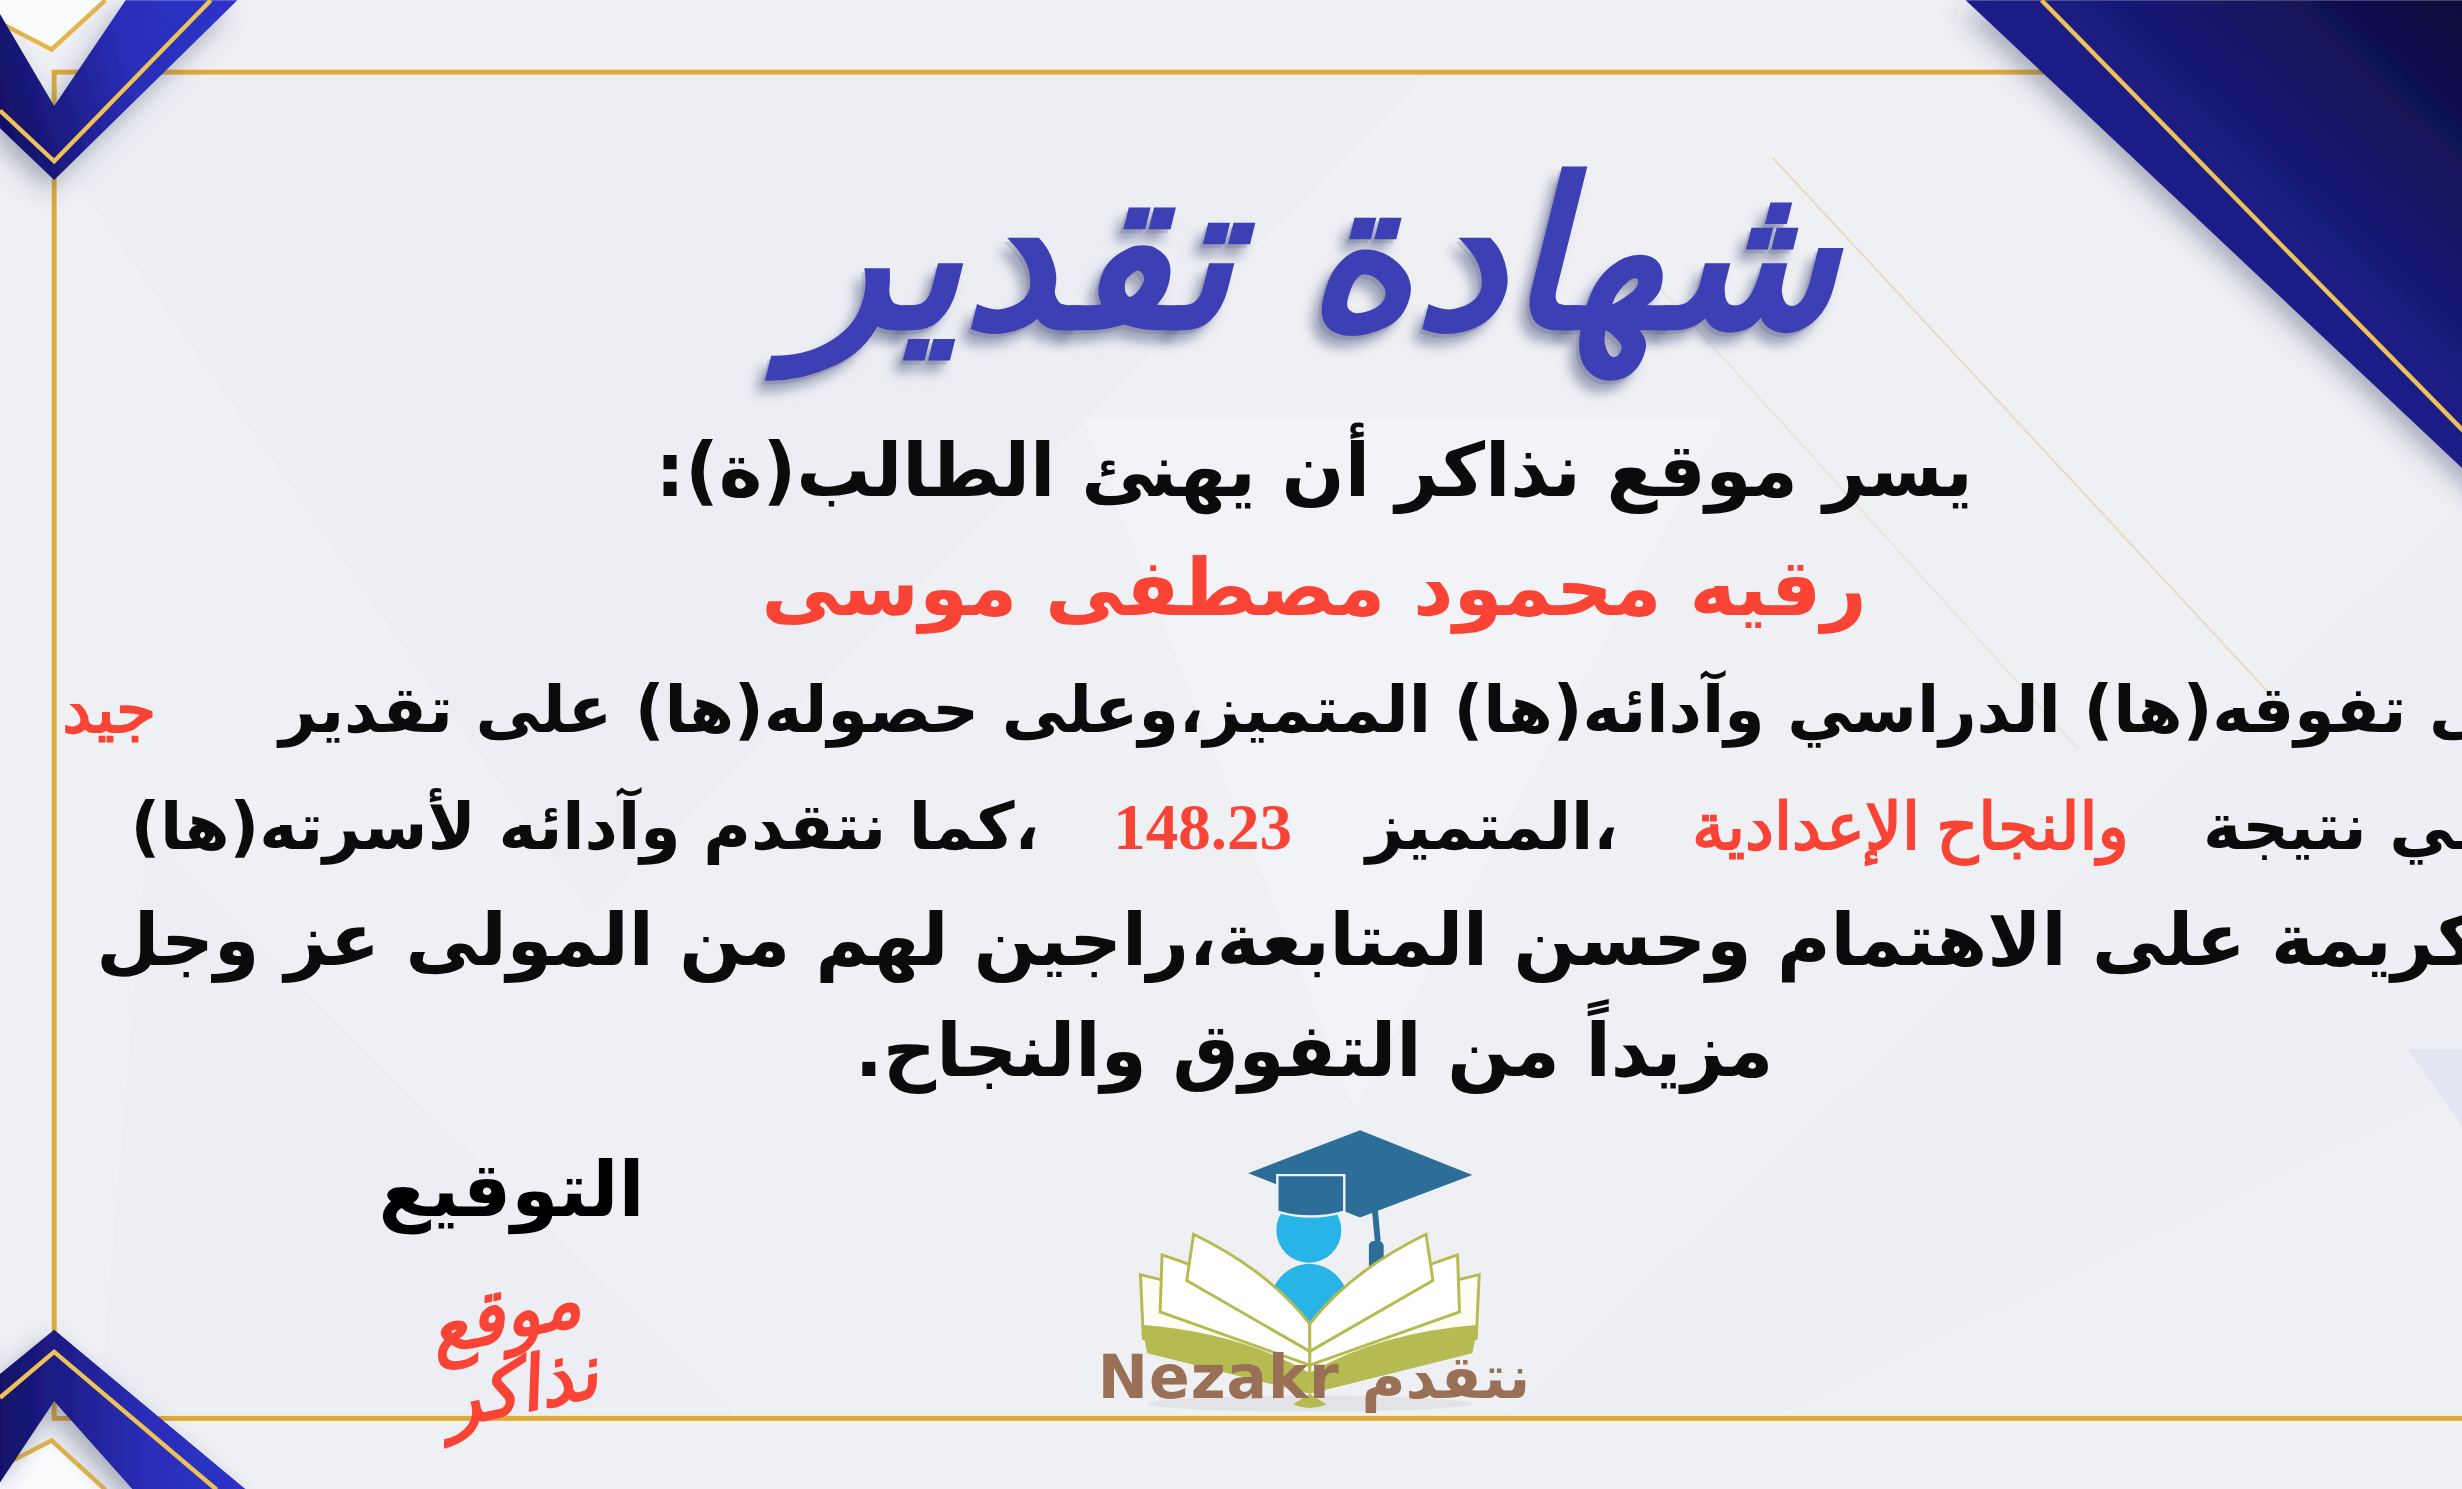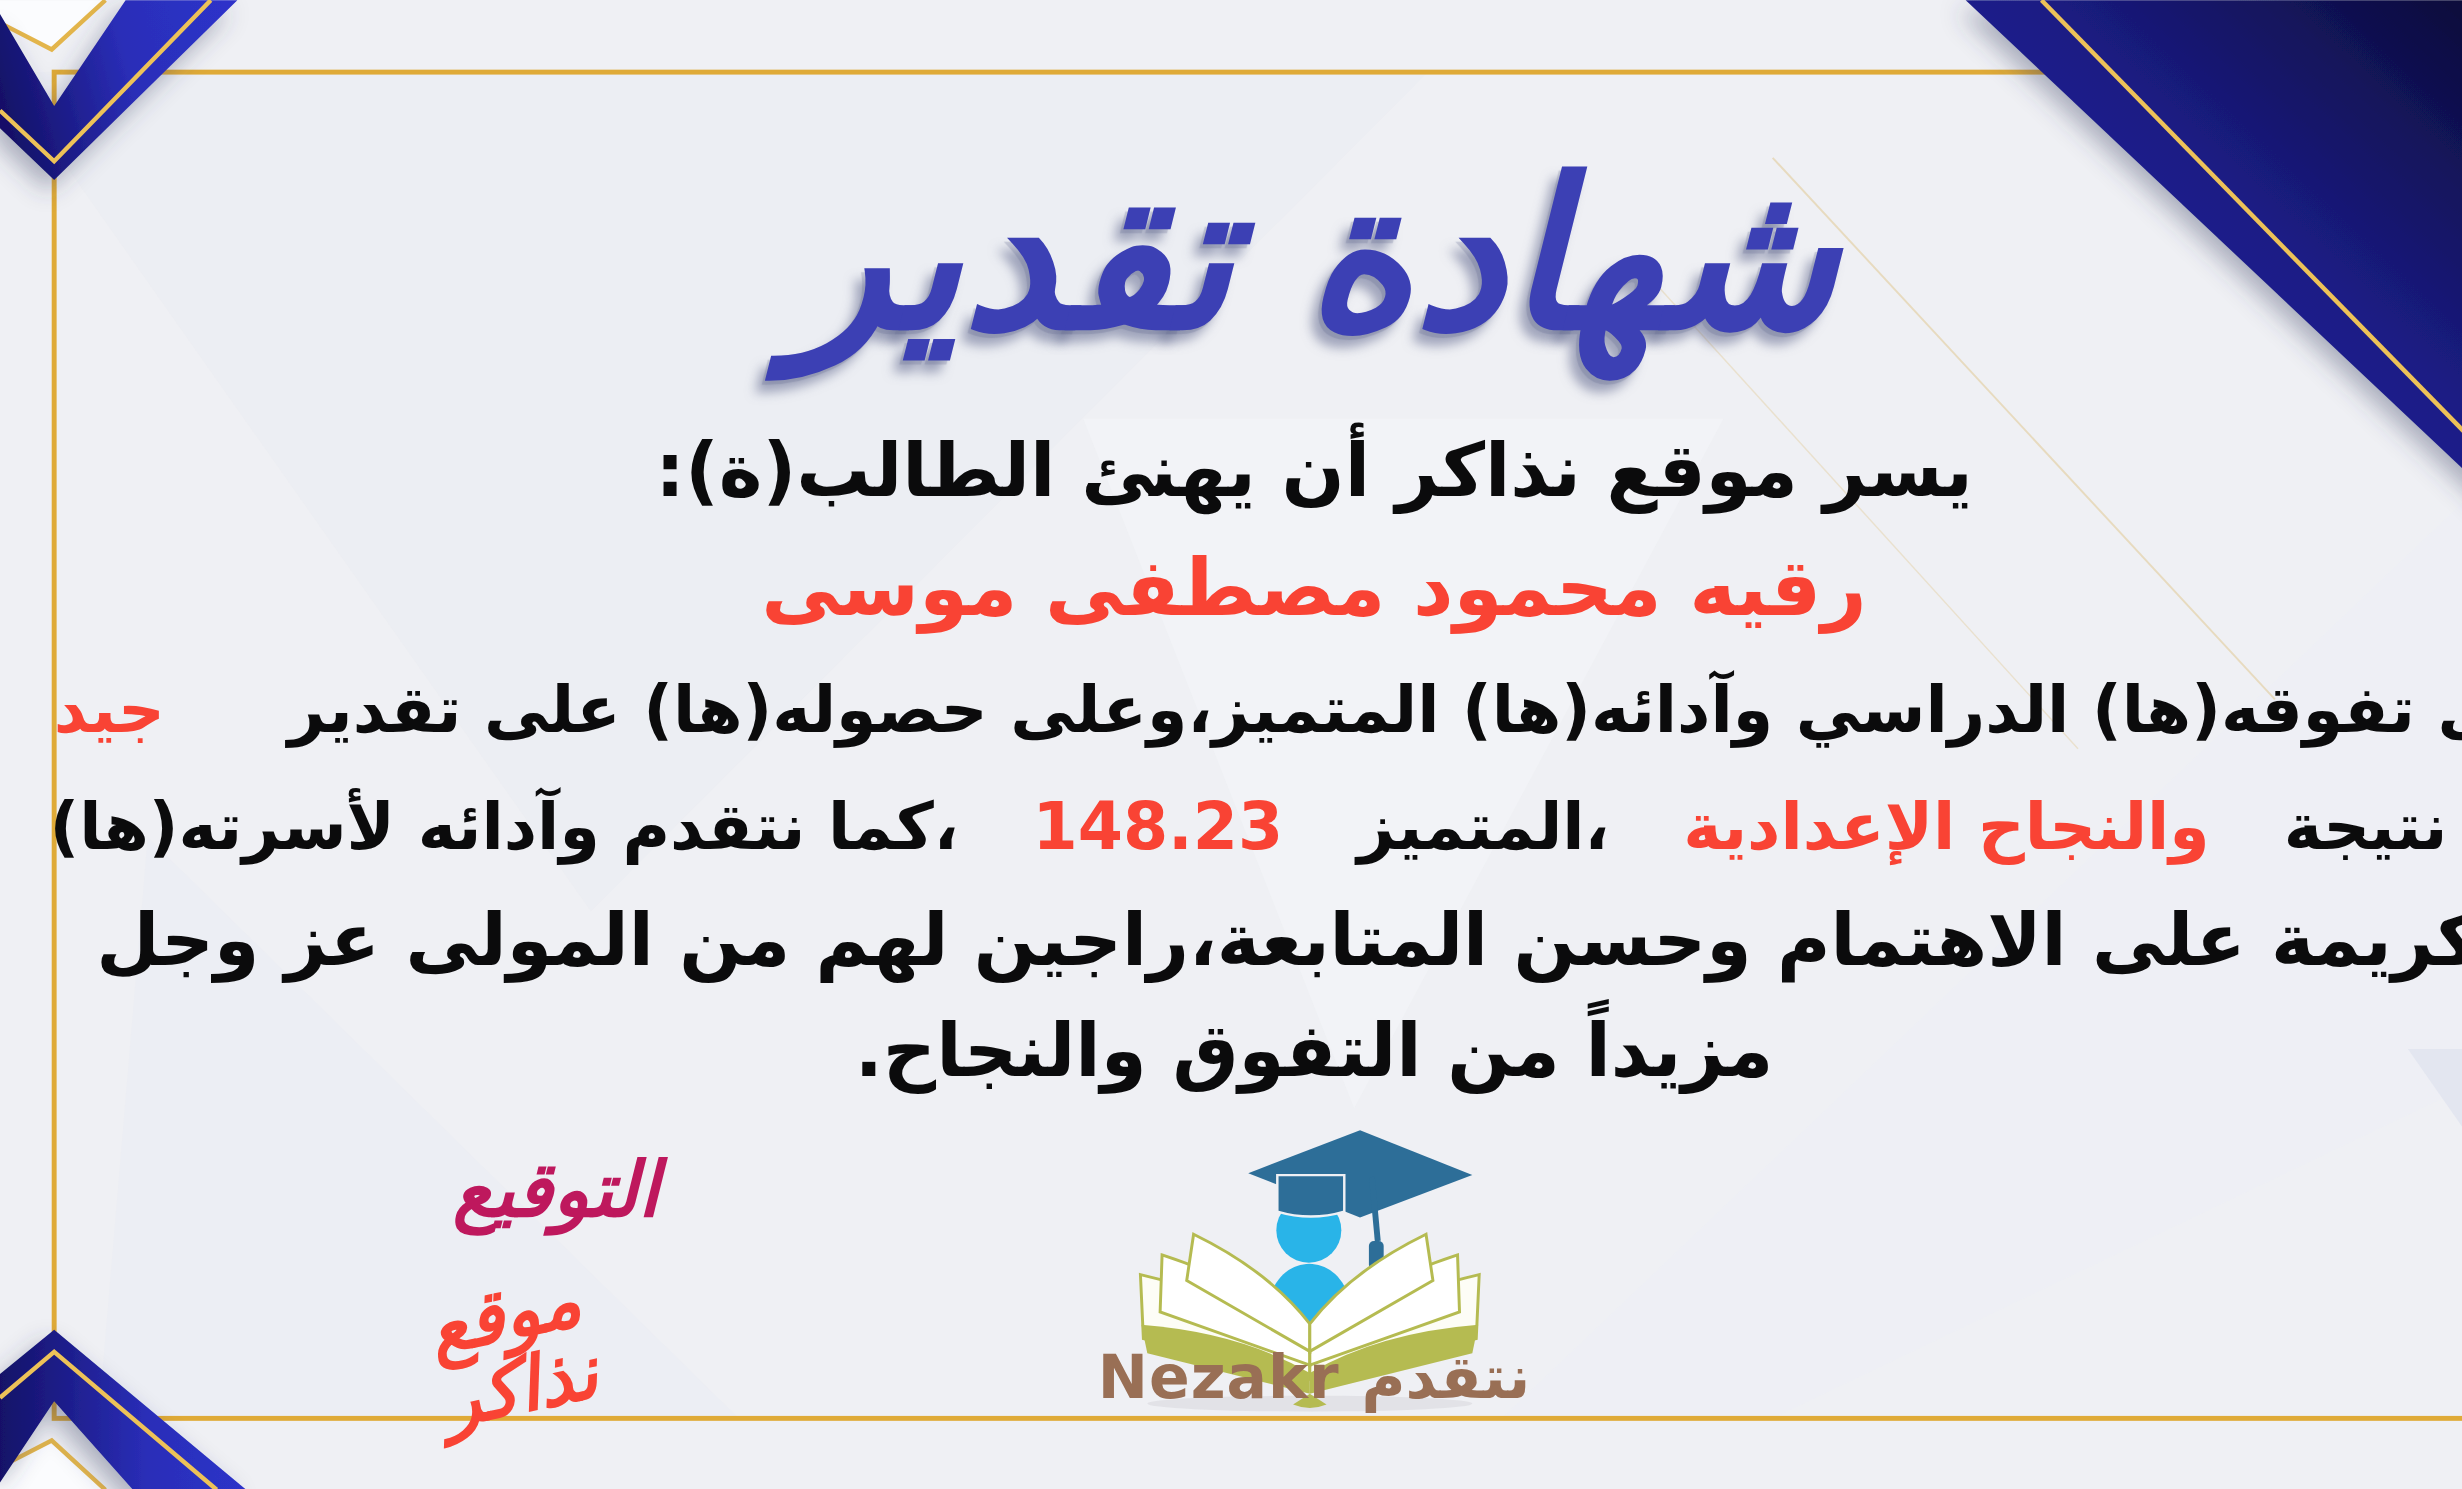--- a/index.html
+++ b/index.html
@@ -16,25 +16,25 @@
     font-size:207px;font-weight:bold;font-style:italic;line-height:1.15;
     color:var(--title-blue,#3c40b4);
     text-shadow:-9.8px 11.8px 10.8px rgba(96,104,142,.55), -3.4px 4.4px 1px rgba(120,128,160,.32);
   }
   .l-intro{top:433px;font-size:74px;}
   .l-name{top:549px;font-size:79px;color:var(--red,#f94334);}
   .l-b1{top:677px;font-size:65px;}
   .l-b2{top:794px;font-size:65px;}
   .l-b3{top:903px;font-size:73px;}
   .l-b4{top:1013px;font-size:74px;}
-  .red{color:var(--red,#f94334);}
+  .red{color:var(--red,#f94334);font-family:Liberation Serif, serif;}
   .gap-l{display:inline-block;width:123px;}
   .gap-m{display:inline-block;width:74px;}
-  .sig-label{position:absolute;left:364px;top:1152px;width:295px;text-align:right;
-       direction:rtl;font-size:76px;font-weight:bold;color:#be185d;line-height:1;font-style:italic;}
+  .sig-label{position:absolute;left:364px;top:1152px;width:295px;text-align:center;
+       direction:rtl;font-size:76px;font-weight:bold;color:#000000;line-height:1;}
   .sig-script{position:absolute;left:374px;top:1276px;width:276px;text-align:center;
        direction:rtl;font-size:74px;font-style:italic;font-weight:bold;line-height:1;
        color:var(--red,#f94334);transform:rotate(-12deg);}
   .logo-text{position:absolute;left:0;top:1347px;width:100%;text-align:center;
        font-size:60px;font-weight:bold;color:var(--brown,#996f55);line-height:1;
        letter-spacing:1px;direction:ltr;}
 </style>
 </head>
 <body>
 

